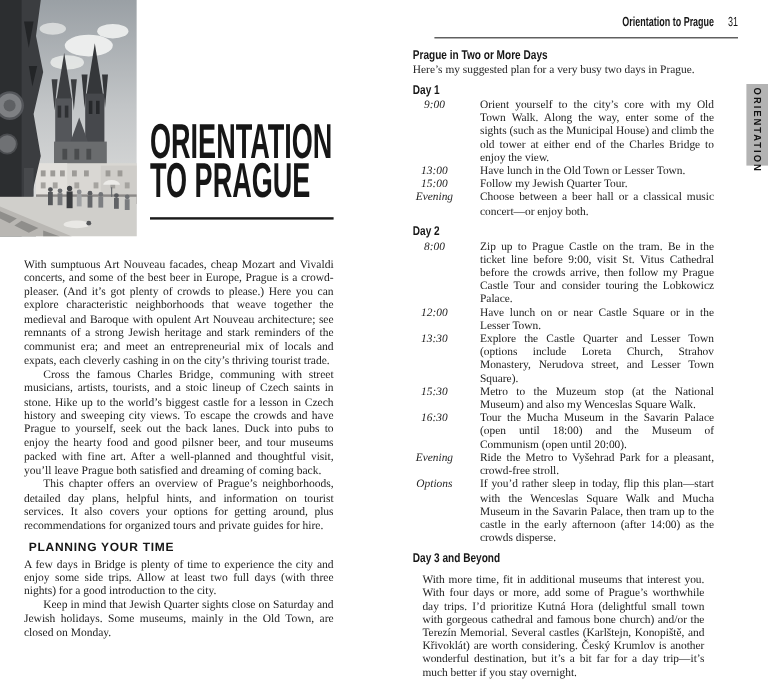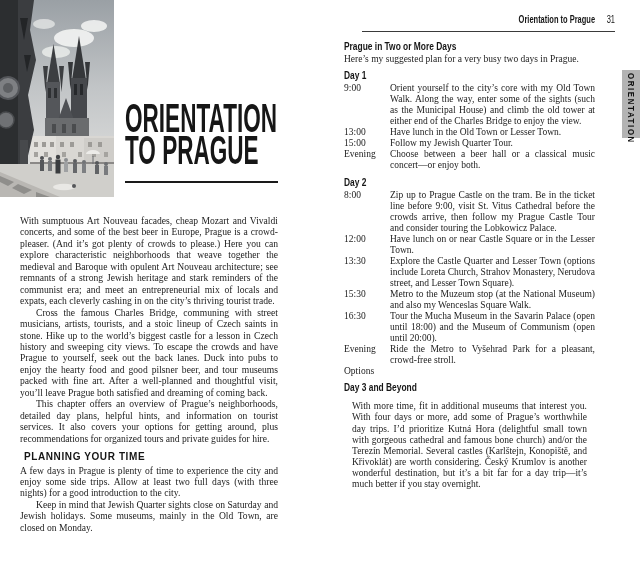--- a/index.html
+++ b/index.html
@@ -44,22 +44,22 @@
   }
   .sans-head{
     font-family:"Liberation Sans","DejaVu Sans",sans-serif;
     font-weight:700;color:#161616;white-space:nowrap;
     transform:scaleX(0.8);transform-origin:left top;
   }
   h3.sans-head{font-size:10.5px;margin:0 0 2px 0;}
   h4.sans-head{font-size:10.5px;margin:5px 0 2px 0;}
   .intro{margin:0 0 4px 0;white-space:nowrap;}
   .sched-row{display:flex;margin:0;}
-  .sched-time{flex:none;width:36px;text-align:left;}
-  .sched-desc{flex:1;margin-left:10px;text-align:justify;}
+  .sched-time{flex:none;width:36px;text-align:center;font-style:italic;}
+  .sched-desc{flex:1;margin-left:20px;text-align:justify;}
   .day3-text{margin:8px;text-align:justify;}
   
   .side-tab{
     position:absolute;left:622px;top:70px;width:18px;height:68px;
     background:#b3b3b3;display:flex;justify-content:center;overflow:visible;
   }
   .side-tab span{
     writing-mode:vertical-rl;display:block;margin-top:3px;
     font-family:"Liberation Sans","DejaVu Sans",sans-serif;
     font-weight:700;font-size:8.5px;letter-spacing:1.8px;color:#101010;
@@ -167,21 +167,21 @@
     <div>ORIENTATION</div>
     <div>TO PRAGUE</div>
   </div>
   <div class="title-rule"></div>
 
   <div class="left-body">
     <p>With sumptuous Art Nouveau facades, cheap Mozart and Vivaldi concerts, and some of the best beer in Europe, Prague is a crowd-pleaser. (And it’s got plenty of crowds to please.) Here you can explore characteristic neighborhoods that weave together the medieval and Baroque with opulent Art Nouveau architecture; see remnants of a strong Jewish heritage and stark reminders of the communist era; and meet an entrepreneurial mix of locals and expats, each cleverly cashing in on the city’s thriving tourist trade.</p>
     <p class="indent">Cross the famous Charles Bridge, communing with street musicians, artists, tourists, and a stoic lineup of Czech saints in stone. Hike up to the world’s biggest castle for a lesson in Czech history and sweeping city views. To escape the crowds and have Prague to yourself, seek out the back lanes. Duck into pubs to enjoy the hearty food and good pilsner beer, and tour museums packed with fine art. After a well-planned and thoughtful visit, you’ll leave Prague both satisfied and dreaming of coming back.</p>
     <p class="indent">This chapter offers an overview of Prague’s neighborhoods, detailed day plans, helpful hints, and information on tourist services. It also covers your options for getting around, plus recommendations for organized tours and private guides for hire.</p>
     <div class="planning-heading">PLANNING YOUR TIME</div>
-    <p>A few days in Prague is plenty of time to experience the city and enjoy some side trips. Allow at least two full days (with three nights) for a good introduction to the city.</p>
+    <p>A few days in Bridge is plenty of time to experience the city and enjoy some side trips. Allow at least two full days (with three nights) for a good introduction to the city.</p>
     <p class="indent">Keep in mind that Jewish Quarter sights close on Saturday and Jewish holidays. Some museums, mainly in the Old Town, are closed on Monday.</p>
   </div>
 </div>
 
 <div>
 
   <div class="pg-header">
     <span>Orientation to Prague</span>
     <span class="pgnum">31</span>
   </div>
@@ -229,20 +229,21 @@
     <div class="sched-row">
       <div class="sched-time">16:30</div>
       <div class="sched-desc">Tour the Mucha Museum in the Savarin Palace (open until 18:00) and the Museum of Communism (open until 20:00).</div>
     </div>
     <div class="sched-row">
       <div class="sched-time">Evening</div>
       <div class="sched-desc">Ride the Metro to Vyšehrad Park for a pleasant, crowd-free stroll.</div>
     </div>
     <div class="sched-row">
       <div class="sched-time">Options</div>
+      <div class="sched-desc">If you’d rather sleep in today, flip this plan—start with the Wenceslas Square Walk and Mucha Museum in the Savarin Palace, then tram up to the castle in the early afternoon (after 14:00) as the crowds disperse.</div>
     </div>
 
     <h4 class="sans-head">Day 3 and Beyond</h4>
     <p class="day3-text">With more time, fit in additional museums that interest you. With four days or more, add some of Prague’s worthwhile day trips. I’d prioritize Kutná Hora (delightful small town with gorgeous cathedral and famous bone church) and/or the Terezín Memorial. Several castles (Karlštejn, Konopiště, and Křivoklát) are worth considering. Český Krumlov is another wonderful destination, but it’s a bit far for a day trip—it’s much better if you stay overnight.</p>
   </div>
 
   <div class="side-tab">
     <span>ORIENTATION</span>
   </div>
 </div>

